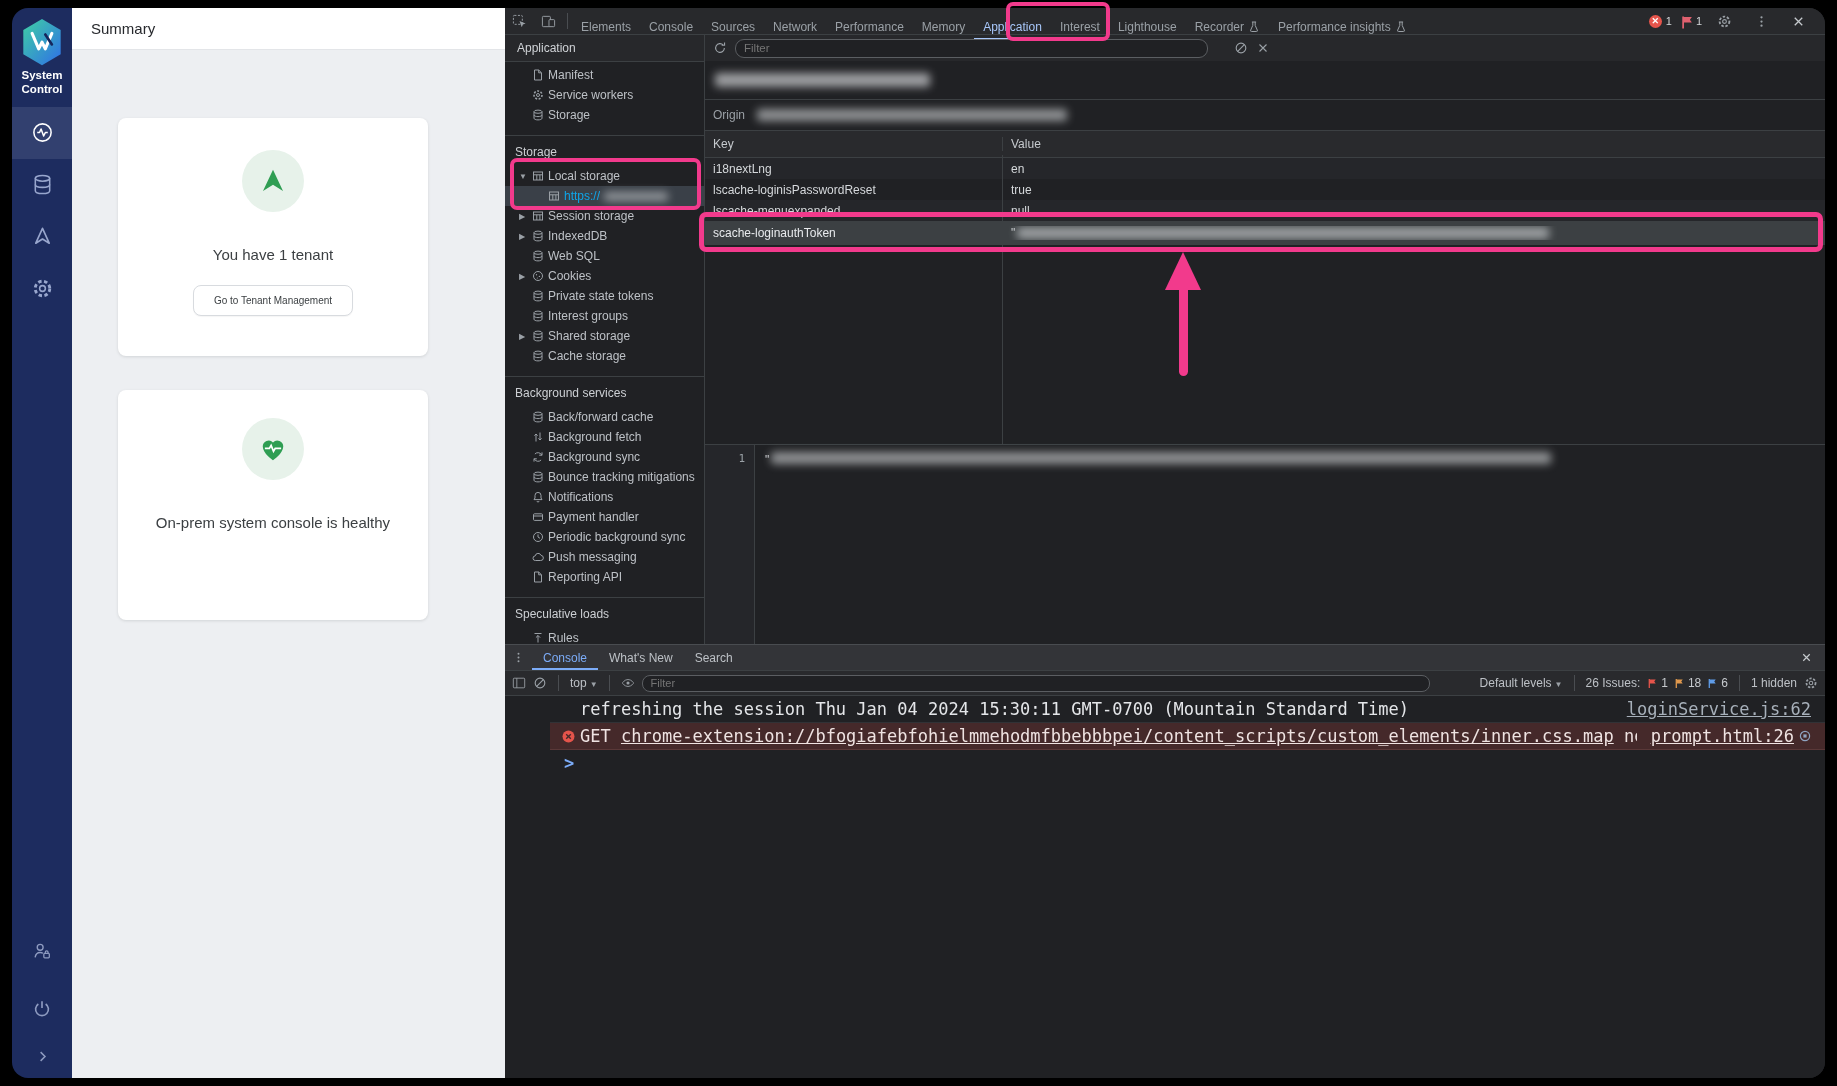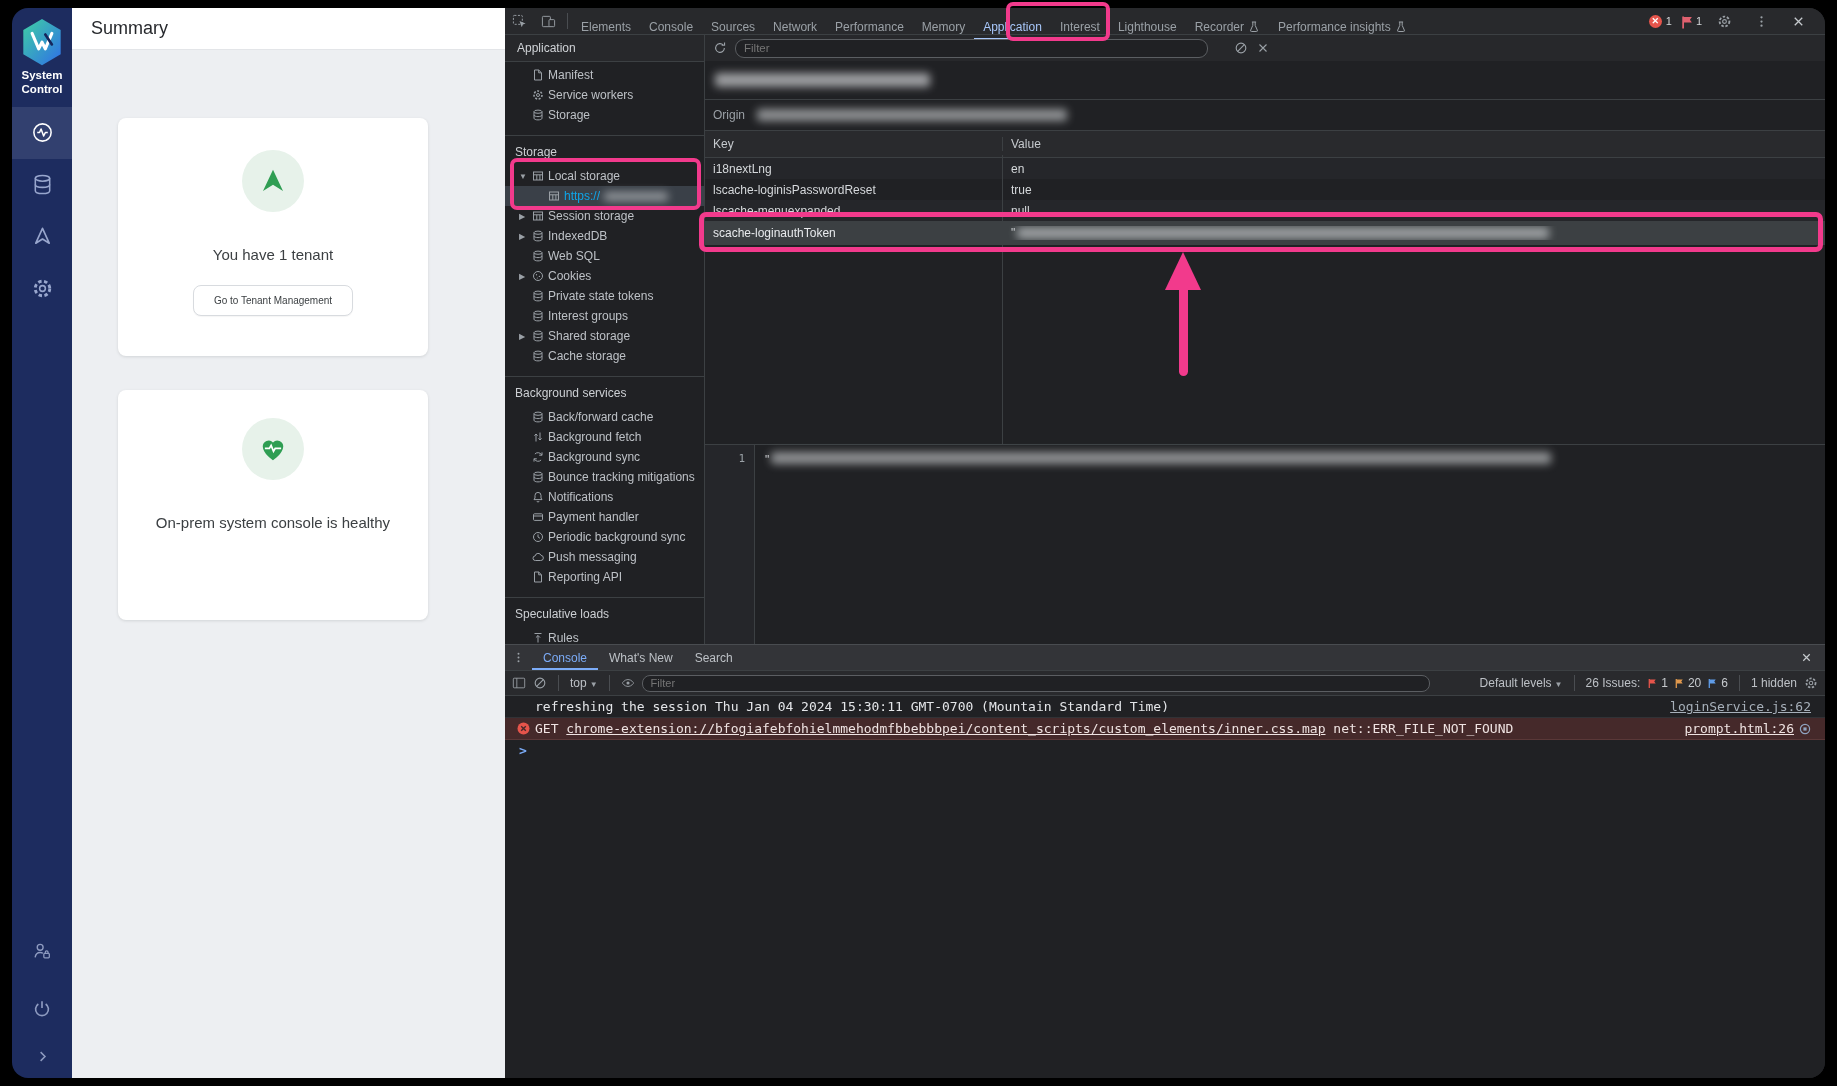--- a/index.html
+++ b/index.html
@@ -13,21 +13,21 @@
   .brand{color:#fff;font-size:11.5px;font-weight:bold;text-align:center;line-height:1.25;margin-bottom:10px;}
   .nav-item{height:52px;display:flex;align-items:center;justify-content:center;color:#98a6cd;cursor:pointer;}
   .nav-item.sel{background:#32406f;color:#fff;}
   .nav-item svg{width:23px;height:23px;}
   .side-bottom-item{position:absolute;left:0;width:60px;display:flex;justify-content:center;color:#8e9bc0;}
   .side-bottom-item svg{width:22px;height:22px;}
 
   
   .app-content{position:absolute;left:72px;top:8px;width:433px;height:1070px;background:#edeff2;}
   .app-header{height:41px;background:#fff;border-bottom:1px solid #e3e5e8;display:flex;align-items:center;}
-  .app-header span{margin-left:19px;font-size:18px;color:#27292d;}
+  .app-header span{margin-left:19px;font-size:15px;color:#27292d;}
   .card{position:absolute;left:46px;width:310px;background:#fff;border-radius:8px;
         box-shadow:0 1px 3px rgba(60,64,67,.15);text-align:center;}
   .card .circ{width:62px;height:62px;border-radius:50%;background:#e7f2ea;margin:0 auto;
               display:flex;align-items:center;justify-content:center;}
   .card .circ svg{width:30px;height:30px;}
   .card .ctext{font-size:15px;color:#3c4043;}
   .card .cbtn{display:inline-block;padding:9px 20px;border:1px solid #d8dbdf;border-radius:8px;
               background:#fff;font-size:10px;color:#3c4043;box-shadow:0 1px 1px rgba(0,0,0,.04);cursor:pointer;}
 
   
@@ -100,21 +100,21 @@
   .drawer-close{margin-left:auto;padding-right:12px;}
   .drawer-toolbar{height:24px;display:flex;align-items:center;gap:7px;padding:0 7px;background:#292a2d;
                   border-bottom:1px solid #3c4043;}
   .drawer-filter{flex:1;max-width:770px;height:15px;background:#202124;border:1px solid #5b5e62;border-radius:8px;
                  color:#c7cacd;font-size:11px;padding:0 8px;outline:none;font-family:"Liberation Sans",sans-serif;}
   .tool-label{color:#bdc1c6;white-space:nowrap;cursor:pointer;}
   .caret{font-size:8px;color:#9aa0a6;margin-left:3px;}
   .tb-right2{margin-left:auto;display:flex;align-items:center;gap:7px;}
   .iflag{display:flex;align-items:center;gap:3px;color:#c6cace;}
   .iflag svg{width:11px;height:11px;}
-  .console-list{font-family:"DejaVu Sans Mono",monospace;font-size:13px;color:#e4e6e9;}
+  .console-list{font-family:"DejaVu Sans Mono",monospace;font-size:17px;color:#e4e6e9;padding-left:45px;}
   .msg{display:flex;align-items:flex-start;min-height:15px;padding:3px 14px 3px 30px;border-bottom:1px solid #313236;}
   .msg .mtext{flex:1;overflow:hidden;white-space:nowrap;}
   .msg .msrc{margin-left:14px;white-space:nowrap;color:#a7b0ba;text-decoration:underline;display:flex;align-items:center;gap:5px;}
   .msg.error{background:#45292a;border-bottom:1px solid #5a3838;padding-left:12px;color:#efe3e2;}
   .msg.error .msrc{color:#cdaaa8;}
   .msg.error a{color:#efe3e2;}
   .msg a{color:#e4e6e9;text-decoration:underline;}
   .err-ico{width:13px;height:13px;margin-right:5px;flex:0 0 13px;margin-top:1px;}
   .msg.prompt{border-bottom:none;color:#7cacf8;padding-left:14px;font-weight:bold;}
 
@@ -714,21 +714,21 @@
                 </span>
                 <span>1</span>
               </span>
               <span class="iflag">
                 <span style="display: flex;">
                   <svg viewBox="0 0 12 12">
                     <path d="M2.5 1.2v9.6" stroke="#e0984d" stroke-width="1.4"></path>
                     <path d="M2.5 1.5h7l-1.6 2.3L9.5 6h-7z" fill="#e0984d"></path>
                   </svg>
                 </span>
-                <span>20</span>
+                <span>18</span>
               </span>
               <span class="iflag">
                 <span style="display: flex;">
                   <svg viewBox="0 0 12 12">
                     <path d="M2.5 1.2v9.6" stroke="#5f9ce8" stroke-width="1.4"></path>
                     <path d="M2.5 1.5h7l-1.6 2.3L9.5 6h-7z" fill="#5f9ce8"></path>
                   </svg>
                 </span>
                 <span>6</span>
               </span>

